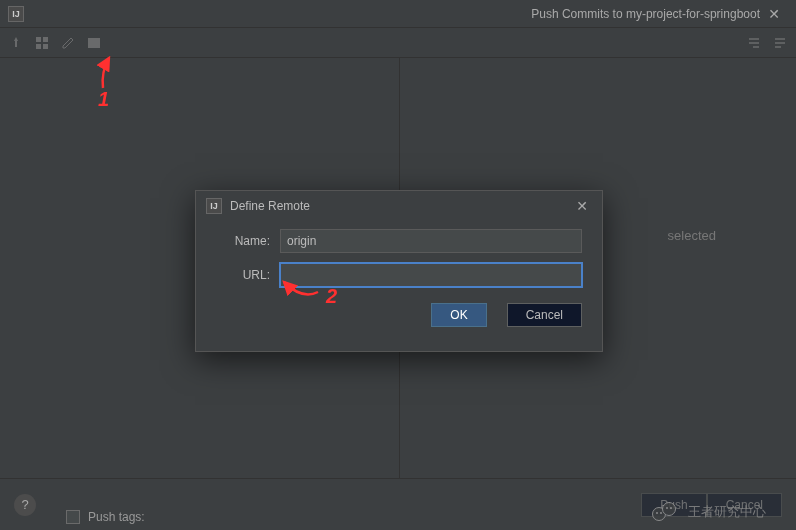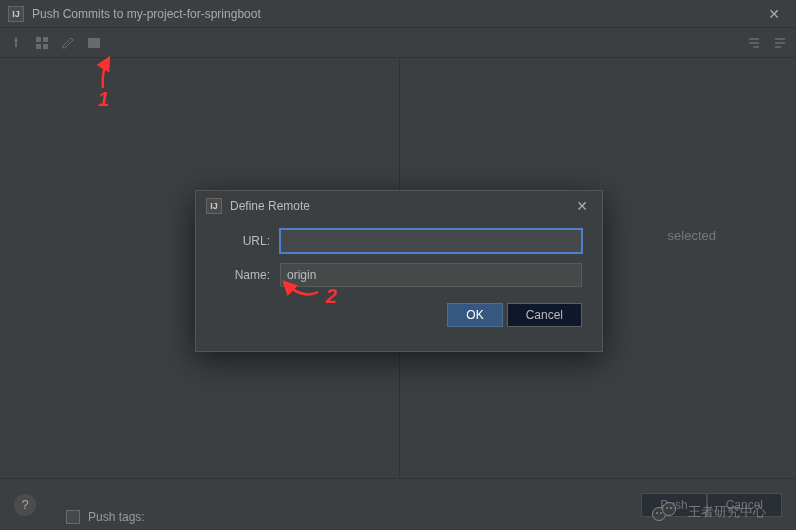--- a/index.html
+++ b/index.html
@@ -16,21 +16,21 @@
       padding: 0 8px;
       border-bottom: 1px solid #323232;
     }
     .titlebar .app-icon {
       width: 16px; height: 16px;
       background: #4a4a4a; border: 1px solid #666;
       margin-right: 8px;
       display: flex; align-items: center; justify-content: center;
       font-size: 9px; color: #ccc; font-weight: bold;
     }
-    .titlebar .title { flex: 1; color: #a9a9a9; font-size: 12px; }
+    .titlebar .title { flex: 1; color: #a9a9a9; font-size: 12px; text-align: right; }
     .titlebar .close {
       width: 28px; height: 28px;
       display: flex; align-items: center; justify-content: center;
       color: #a9a9a9; font-size: 14px; cursor: pointer;
     }
     .toolbar {
       height: 30px; display: flex; align-items: center;
       border-bottom: 1px solid #323232;
     }
     .branch-panel {
@@ -142,21 +142,21 @@
       background: #45494a; border: 1px solid #5a5a5a;
       color: #bbbbbb; padding: 0 6px; font-size: 12px;
       outline: none;
     }
     .form-row input.focus {
       border: 1px solid #4a81c9;
       box-shadow: 0 0 0 1px #4a81c9;
     }
     .modal-footer {
       display: flex; justify-content: flex-end;
-      gap: 4px; padding: 6px 20px 0 20px;
+      gap: 20px; padding: 6px 20px 0 20px;
     }
 
     .watermark {
       position: absolute;
       right: 30px; bottom: 6px;
       display: flex; align-items: center;
       color: #888; font-size: 13px;
       z-index: 30; opacity: 0.85;
       pointer-events: none;
     }
@@ -254,26 +254,26 @@
 </div>
 
 <div class="modal">
   <div class="modal-title">
     <div class="app-icon">IJ</div>
     <span>Define Remote</span>
     <span class="modal-close">✕</span>
   </div>
   <div class="modal-body">
     <div class="form-row">
+      <label>Name:</label>
+      <input type="text" value="origin" style="">
+    </div>
+    <div class="form-row">
       <label>URL:</label>
       <input type="text" class="focus" value="" style="">
-    </div>
-    <div class="form-row">
-      <label>Name:</label>
-      <input type="text" value="origin" style="">
     </div>
   </div>
   <div class="modal-footer">
     <div class="btn primary">OK</div>
     <div class="btn">Cancel</div>
   </div>
 </div>
 
 <div class="annot2">2</div>
 <svg class="arrow-annot2" width="50" height="30">

